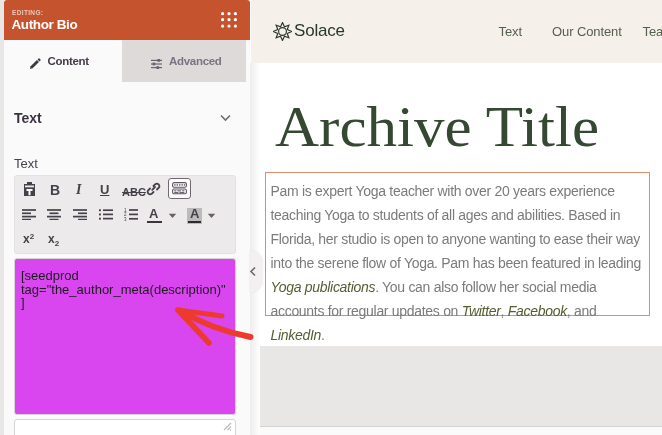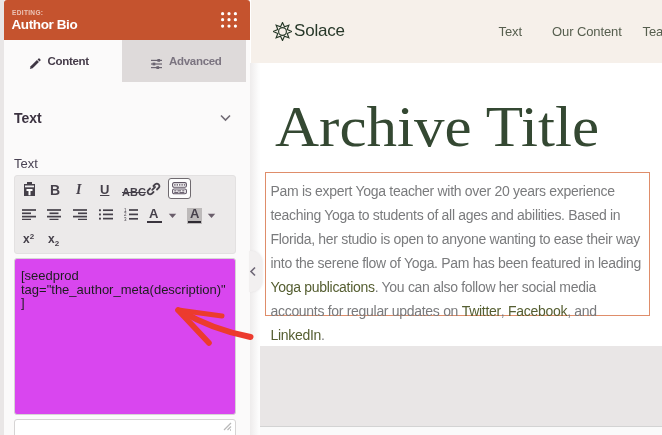--- a/index.html
+++ b/index.html
@@ -35,21 +35,21 @@
   #divider { position:absolute; left:249.5px; top:63px; width:10px; height:372px; background:linear-gradient(to right,#eeecec,#fdfdfd 90%); }
   #preview { position:absolute; left:249.5px; top:0; width:412.5px; height:346px; background:#fff; }
   #sitehead { position:absolute; left:1.5px; top:0; width:411px; height:63px; background:#f6f0ea; }
   #sitehead .brand { position:absolute; left:43px; top:20.5px; font-size:17px; font-weight:500; letter-spacing:-0.2px; color:#273829; }
   .nav { position:absolute; top:23.5px; font-size:13px; letter-spacing:-0.1px; color:#565e4e; }
 
   #arct { position:absolute; left:25.9px; top:93.3px; font-family:"Liberation Serif", serif; font-size:58px; color:#344832; white-space:nowrap; transform:scaleX(1.053); transform-origin:0 0; }
 
   #pbox { position:absolute; left:15px; top:171.5px; width:385px; height:144px; border:1.5px solid #df8d6a; background:#fff; }
   #ptext { position:absolute; left:5px; top:6.2px; font-size:14px; letter-spacing:-0.3px; line-height:24px; color:#7a7b7d; white-space:nowrap; }
-  #ptext a { color:#555e31; text-decoration:none; font-weight:500; }
+  #ptext a { color:#555e31; text-decoration:none; font-weight:500;font-style:italic; }
 
   #botline { position:absolute; left:9px; top:426px; width:404px; height:1px; background:#d3d3d3; }
   #botfill { position:absolute; left:9px; top:427px; width:404px; height:8px; background:#fafafa; }
 
   
   #bump { position:absolute; left:249px; top:251px; width:12.5px; height:41px; background:#f2f0f0; border-radius:0 11px 11px 0; box-shadow:1px 0 2px rgba(120,110,115,0.12); }
 </style>
 </head>
 <body>
   <div id="panel"></div>

